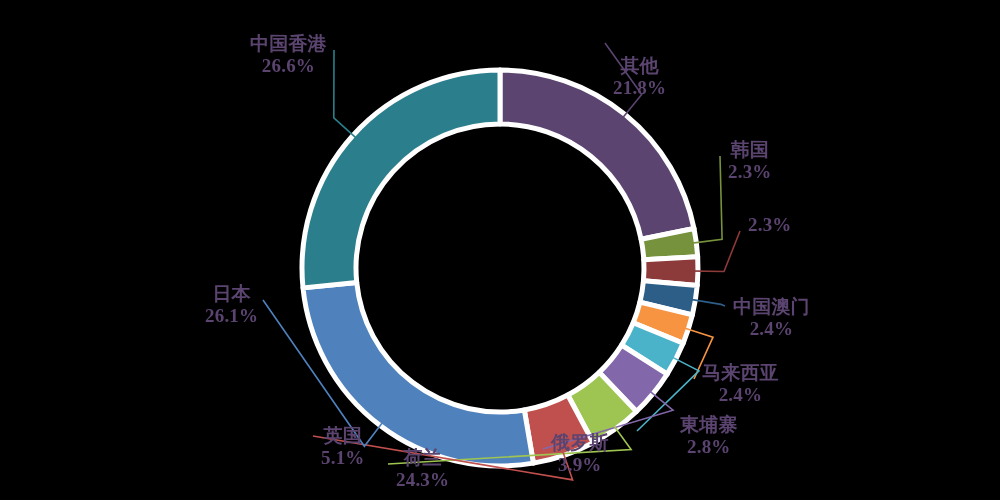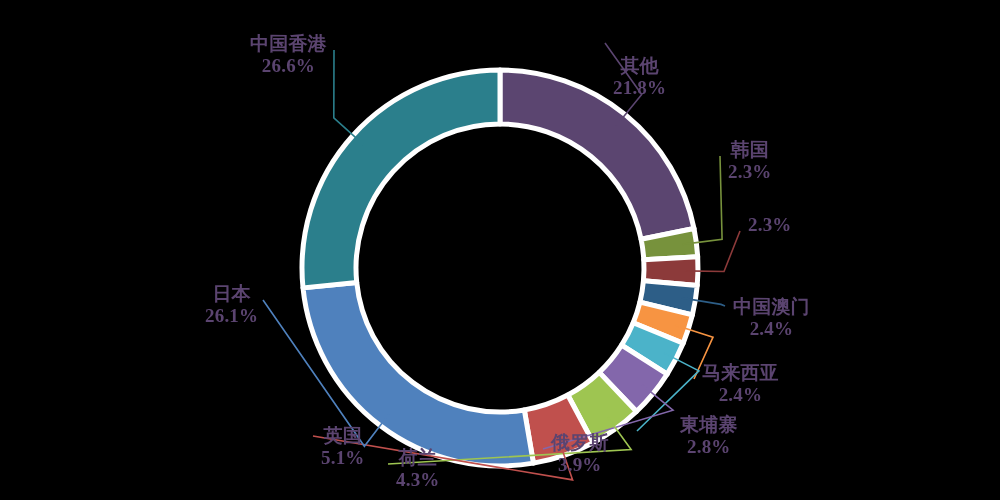--- a/index.html
+++ b/index.html
@@ -96,21 +96,21 @@
       <div class="pie-label lbl-right" style="left: 680px; top: 414px;">
         <span class="lbl-name">東埔寨</span>
         <span class="lbl-val">2.8%</span>
       </div>
       <div class="pie-label lbl-right" style="left: 551px; top: 432px;">
         <span class="lbl-name">俄罗斯</span>
         <span class="lbl-val">3.9%</span>
       </div>
       <div class="pie-label lbl-right" style="left: 396px; top: 447px;">
         <span class="lbl-name">荷兰</span>
-        <span class="lbl-val">4.3%</span>
+        <span class="lbl-val">24.3%</span>
       </div>
       <div class="pie-label lbl-right" style="left: 321px; top: 425px;">
         <span class="lbl-name">英国</span>
         <span class="lbl-val">5.1%</span>
       </div>
       <div class="pie-label lbl-left" style="left: 205px; top: 283px;">
         <span class="lbl-name">日本</span>
         <span class="lbl-val">26.1%</span>
       </div>
       <div class="pie-label lbl-left" style="left: 250px; top: 33px;">

